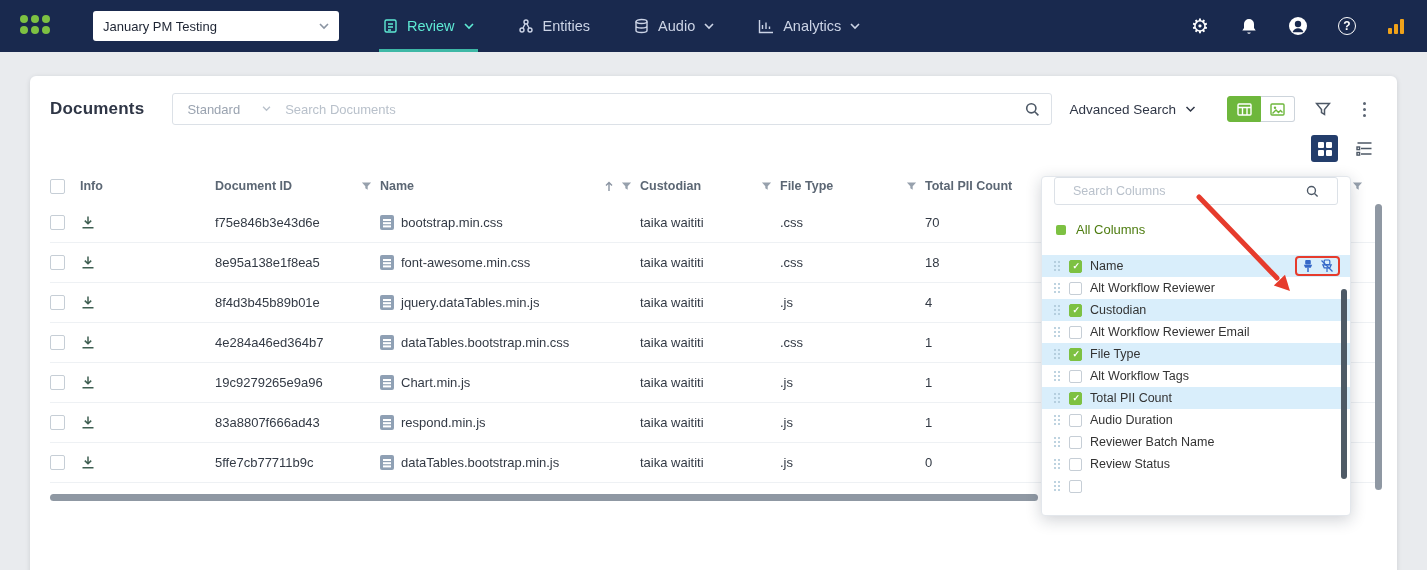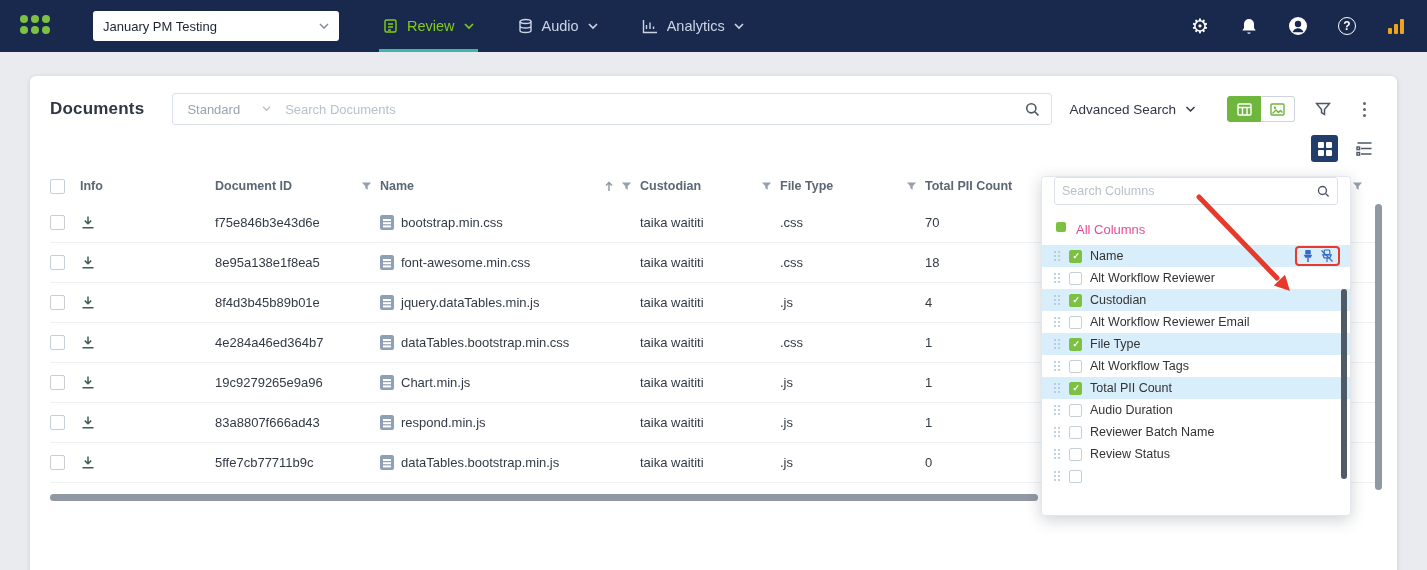--- a/index.html
+++ b/index.html
@@ -9,21 +9,21 @@
   
   .topnav{height:52px;background:#19294e;display:flex;align-items:center;padding:0 20px;position:relative;z-index:5}
   .logo{display:grid;grid-template-columns:repeat(3,11px);grid-auto-rows:11px;margin-right:40px}
   .logo i{width:8px;height:8px;border-radius:50%;background:#7dc142}
   .workspace{width:246px;height:30px;background:#fff;border-radius:3px;display:flex;align-items:center;padding:0 10px;gap:8px}
   .workspace .wlabel{font-size:13px;font-weight:400;color:#1d2433;flex:1;white-space:nowrap;overflow:hidden}
   .chev{flex:none}
   .navitems{display:flex;margin-left:44px;gap:44px;height:52px}
   .nav-item{display:flex;align-items:center;gap:9px;color:#ccd4e6;font-size:14.5px;position:relative;cursor:pointer}
   .nav-item svg{flex:none}
-  .nav-item.active{color:#84cc16}
+  .nav-item.active{color:#5eead4}
   .nav-item.active::after{content:"";position:absolute;left:-4px;right:-4px;bottom:0;height:3px;background:#3eb8a6}
   .navicons{margin-left:auto;display:flex;align-items:center;gap:27px}
   .nico{width:22px;height:22px;display:flex;align-items:center;justify-content:center;color:#fff;cursor:pointer}
   .gear-glyph{font-size:20px;color:#fff;line-height:1}
   .helpcirc{width:18px;height:18px;border:1.7px solid #fff;border-radius:50%;display:flex;align-items:center;justify-content:center;font-size:12px;font-weight:700;color:#fff}
   .helpcirc::after{content:"?"}
   .sigbars{display:flex;align-items:flex-end;gap:2px;height:16px}
   .sigbars i{width:4px;background:#f0a21a;border-radius:1px}
   .sigbars i:nth-child(1){height:6px}
   .sigbars i:nth-child(2){height:10px}
@@ -78,24 +78,24 @@
   .vscroll{position:absolute;right:15px;top:128px;width:7px;height:286px;border-radius:4px;background:#8f98a3}
 
   
   .footer{position:absolute;right:26px;bottom:14px;display:flex;align-items:center;gap:11px;font-size:13px;color:#5a6472}
   .pgchev{color:#a7b0bb;font-size:14px;cursor:pointer;line-height:1}
   .pagebox{min-width:36px;height:24px;border:1px solid #cfd5dc;border-radius:3px;display:flex;align-items:center;justify-content:center;color:#333;cursor:text}
 
   
   .popup{position:absolute;left:1011px;top:100px;width:310px;height:340px;background:#fff;border:1px solid #e3e7ec;border-radius:4px;box-shadow:0 4px 16px rgba(20,30,50,.2);z-index:20;overflow:hidden}
   .ptitle{font-size:13.5px;color:#2f3646;padding:13px 14px 9px}
-  .psearch{margin:0 12px 10px;height:28px;border:1px solid #dce1e7;border-radius:3px;display:flex;align-items:center;padding:0 7px;gap:6px}
+  .psearch{margin:0 12px 10px;height:28px;border:1px solid #dce1e7;border-radius:3px;display:flex;align-items:center;padding:0 18px;gap:6px}
   .psearch input{flex:1;border:0;outline:0;font-size:12.5px;color:#333}
   .psearch input::placeholder{color:#b9c1cb}
-  .allcols{display:flex;gap:10px;padding:7px 14px 8px;font-size:13px;color:#ec4899}
+  .allcols{display:flex;align-items:center;gap:10px;padding:7px 14px 18px;font-size:13px;color:#4d7c0f}
   .allsq{width:10px;height:10px;background:#7dc142;border-radius:2px;flex:none;cursor:pointer}
   .plist{position:relative}
   .pitem{height:22px;display:flex;align-items:center;gap:8px;padding:0 10px 0 12px;font-size:12.5px;color:#333;cursor:pointer}
   .pitem.hl{background:#d9eefb}
   .dots{width:7px;height:11px;position:relative;flex:none}
   .dots::before{content:"";position:absolute;width:2px;height:2px;border-radius:50%;background:#a9c4d6;box-shadow:4px 0 0 #a9c4d6,0 4px 0 #a9c4d6,4px 4px 0 #a9c4d6,0 8px 0 #a9c4d6,4px 8px 0 #a9c4d6}
   .pcb{width:13px;height:13px;border:1.5px solid #c6ced6;border-radius:2px;background:#fff;flex:none;position:relative;cursor:pointer}
   .pcb.on{background:#7dc142;border-color:#7dc142}
   .pcb.on::after{content:"✓";color:#fff;font-size:9px;position:absolute;left:2.5px;top:0.5px;font-weight:700}
   .pin-box{margin-left:auto;border:2px solid #e63b2c;border-radius:4px;display:flex;gap:5px;padding:1px 4px;align-items:center}
@@ -126,20 +126,29 @@
   <div class="navitems">
     <div class="nav-item active">
       <svg width="15" height="16" viewBox="0 0 15 16" fill="none" stroke="currentColor" stroke-width="1.4">
           <rect x="2" y="2" width="11" height="12" rx="1.5"></rect>
           <path d="M5 6h5M5 9h5M5 12h3"></path>
         </svg>
       <span>Review</span>
       <svg class="chev" width="10" height="7" viewBox="0 0 10 7">
           <path d="M1 1l4 4 4-4" stroke="currentColor" stroke-width="1.6" fill="none"></path>
         </svg>
+    </div>
+    <div class="nav-item">
+      <svg width="16" height="16" viewBox="0 0 16 16" fill="none" stroke="currentColor" stroke-width="1.4">
+          <circle cx="8" cy="4" r="2"></circle>
+          <circle cx="4" cy="12" r="2"></circle>
+          <circle cx="12" cy="12" r="2"></circle>
+          <path d="M7 6l-2 4M9 6l2 4"></path>
+        </svg>
+      <span>Entities</span>
     </div>
     <div class="nav-item">
       <svg width="15" height="16" viewBox="0 0 15 16" fill="none" stroke="currentColor" stroke-width="1.4">
           <ellipse cx="7.5" cy="3.5" rx="5.5" ry="2"></ellipse>
           <path d="M2 3.5v9c0 1.1 2.5 2 5.5 2s5.5-.9 5.5-2v-9M2 8c0 1.1 2.5 2 5.5 2s5.5-.9 5.5-2"></path>
         </svg>
       <span>Audio</span>
       <svg class="chev" width="10" height="7" viewBox="0 0 10 7">
           <path d="M1 1l4 4 4-4" stroke="currentColor" stroke-width="1.6" fill="none"></path>
         </svg>

